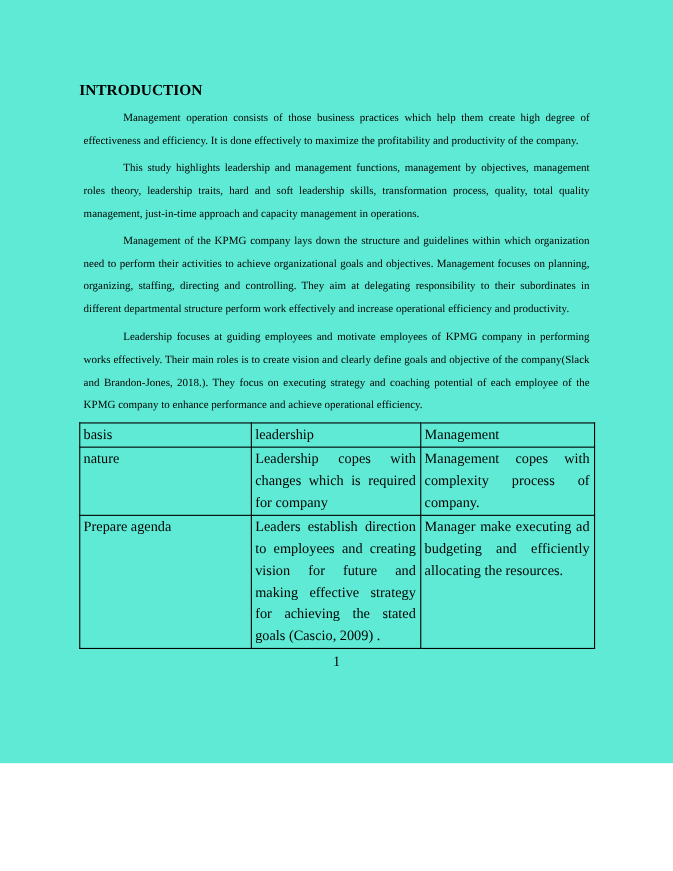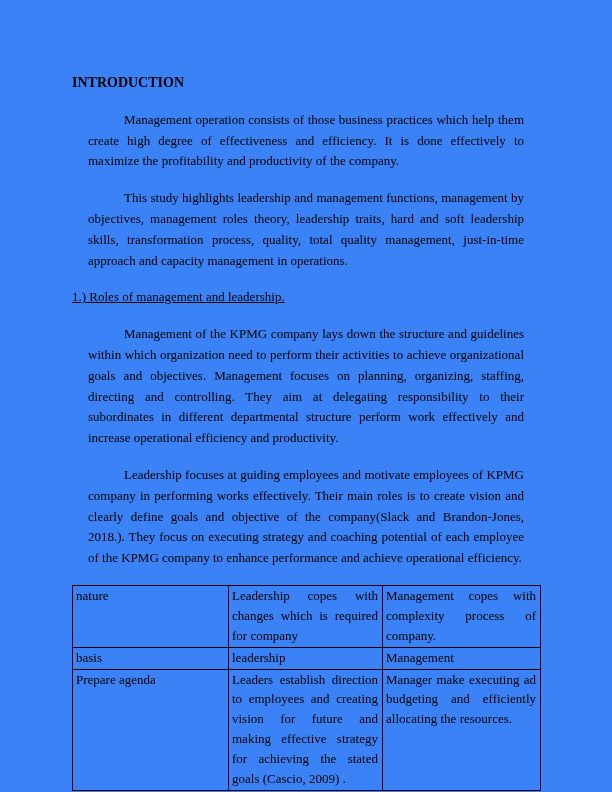--- a/index.html
+++ b/index.html
@@ -2,46 +2,46 @@
 <html><head>
 <meta charset="utf-8">
 <style>
   html, body {
     margin: 0;
     padding: 0;
     background: #ffffff;
   }
   .page {
     width: 612px;
-    height: 792px;
-    background: #3b82f6;
+    height: 694px;
+    background: #5eead4;
     color: #000000;
     font-family: "Liberation Serif", serif;
     position: relative;
     overflow: hidden;
     box-sizing: border-box;
   }
   .content {
     position: absolute;
     left: 72px;
     top: 73px;
     width: 468px;
   }
   .heading {
     font-size: 14px;
     font-weight: bold;
     line-height: 20.8px;
     margin: 0;
   }
   .para {
-    font-size: 13px;
+    font-size: 10px;
     line-height: 20.8px;
     text-align: justify;
     text-indent: 36px;
-    margin: 16px;
+    margin: 4px;
   }
   .subheading {
     font-size: 13px;
     line-height: 20.8px;
     text-decoration: underline;
     margin: 0;
     font-weight: normal;
   }
   table.compare {
     width: 468px;
@@ -74,43 +74,42 @@
 <div class="page">
   <div class="content">
 
     <h1 class="heading">INTRODUCTION</h1>
 
     <p class="para">Management operation consists of those business practices which help them create high degree of effectiveness and efficiency. It is done effectively to maximize the profitability and productivity of the company.</p>
 
     <p class="para">This study highlights leadership and management functions, management by objectives, management roles theory, leadership traits, hard and soft leadership skills, transformation process, quality, total quality management, just-in-time approach and capacity management in operations.</p>
 
 
-    <p class="subheading">1.) Roles of management and leadership.</p>
 
     <p class="para">Management of the KPMG company lays down the structure and guidelines within which organization need to perform their activities to achieve organizational goals and objectives. Management focuses on planning, organizing, staffing, directing and controlling. They aim at delegating responsibility to their subordinates in different departmental structure perform work effectively and increase operational efficiency and productivity.</p>
 
     <p class="para">Leadership focuses at guiding employees and motivate employees of KPMG company in performing works effectively. Their main roles is to create vision and clearly define goals and objective of the company(Slack and Brandon-Jones, 2018.). They focus on executing strategy and coaching potential of each employee of the KPMG company to enhance performance and achieve operational efficiency.</p>
 
 
     <table class="compare">
       <colgroup>
         <col style="width:156px">
         <col style="width:154px">
         <col style="width:158px">
       </colgroup>
       <tbody>
         <tr>
+          <td>basis</td>
+          <td>leadership</td>
+          <td>Management</td>
+        </tr>
+        <tr>
           <td>nature</td>
           <td class="justify">Leadership copes with changes which is required for company</td>
           <td class="justify">Management copes with complexity process of company.</td>
-        </tr>
-        <tr>
-          <td>basis</td>
-          <td>leadership</td>
-          <td>Management</td>
         </tr>
         <tr>
           <td>Prepare agenda</td>
           <td class="justify">Leaders establish direction to employees and creating vision for future and making effective strategy for achieving the stated goals (Cascio, 2009) .</td>
           <td class="justify">Manager make executing ad budgeting and efficiently allocating the resources.</td>
         </tr>
       </tbody>
     </table>
 
     <div class="page-number">1</div>

